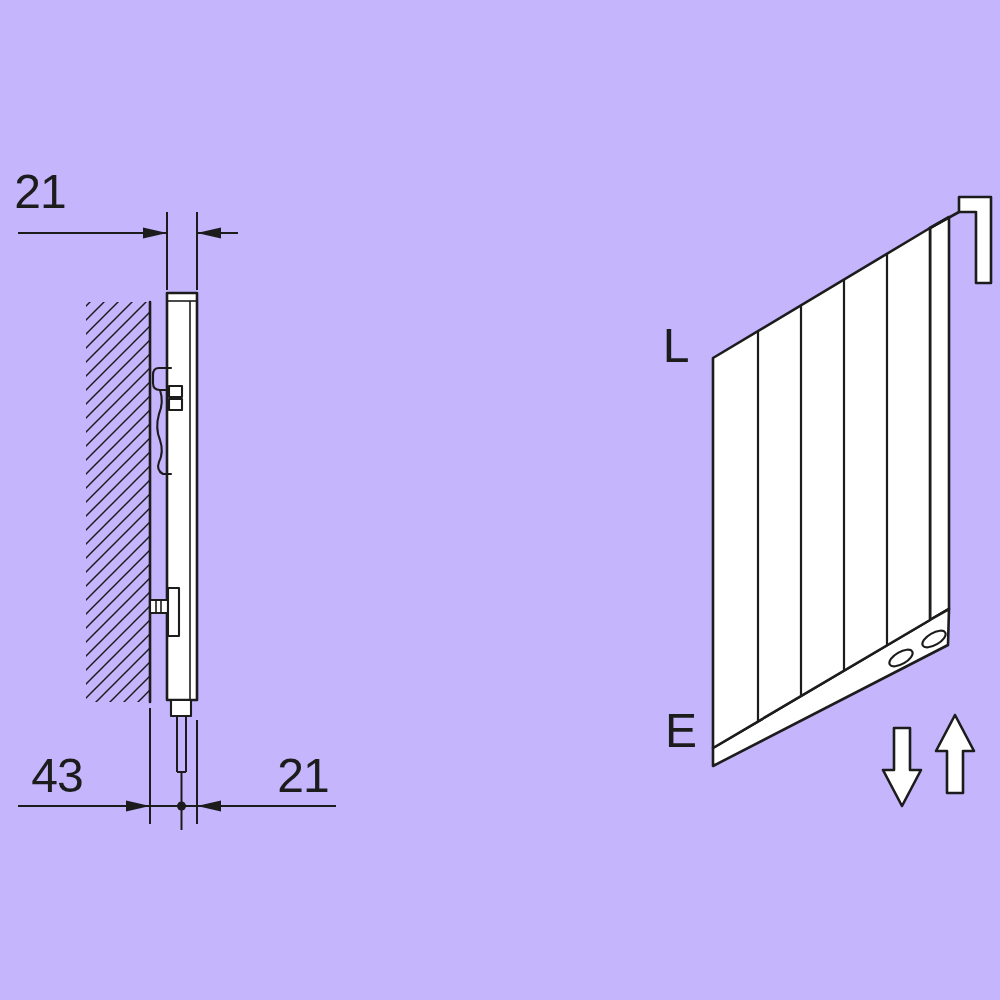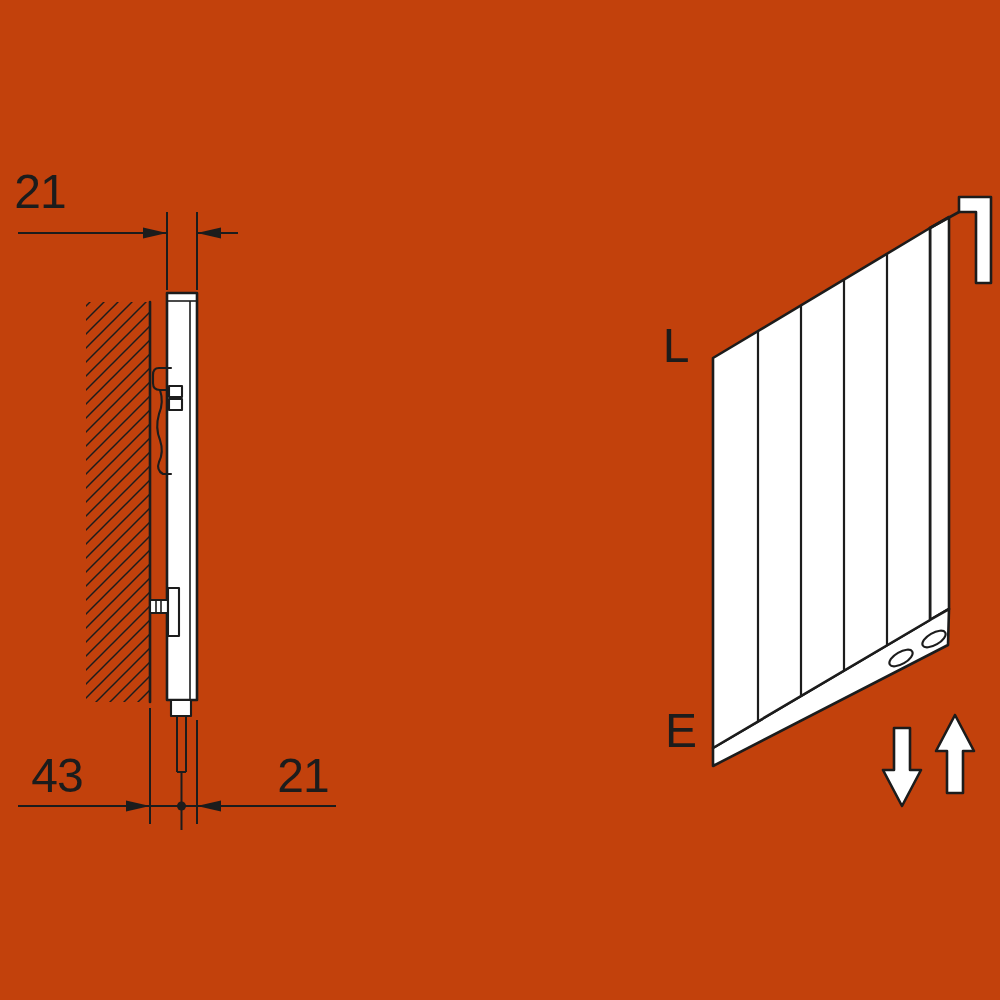--- a/index.html
+++ b/index.html
@@ -5,21 +5,21 @@
   html, body {
     margin: 0;
     padding: 0;
     background: #ffffff;
     font-family: "Liberation Sans", sans-serif;
   }
   .stage {
     position: relative;
     width: 1000px;
     height: 1000px;
-    background: #c2410c;
+    background: #c4b5fd;
     overflow: hidden;
   }
   svg { display: block; }
   .outline  { fill: none; stroke: #1c1c1c; stroke-width: 2.6; stroke-linejoin: round; stroke-linecap: round; }
   .outline-f{ fill: #ffffff; stroke: #1c1c1c; stroke-width: 2.6; stroke-linejoin: round; }
   .thin     { fill: none; stroke: #1c1c1c; stroke-width: 1.6; }
   .detail   { fill: #ffffff; stroke: #1c1c1c; stroke-width: 2.1; stroke-linejoin: round; }
   .detail-l { fill: none; stroke: #1c1c1c; stroke-width: 2.1; stroke-linecap: round; }
   .dim      { fill: none; stroke: #1c1c1c; stroke-width: 2; }
   .dim-fill { fill: #1c1c1c; stroke: none; }

